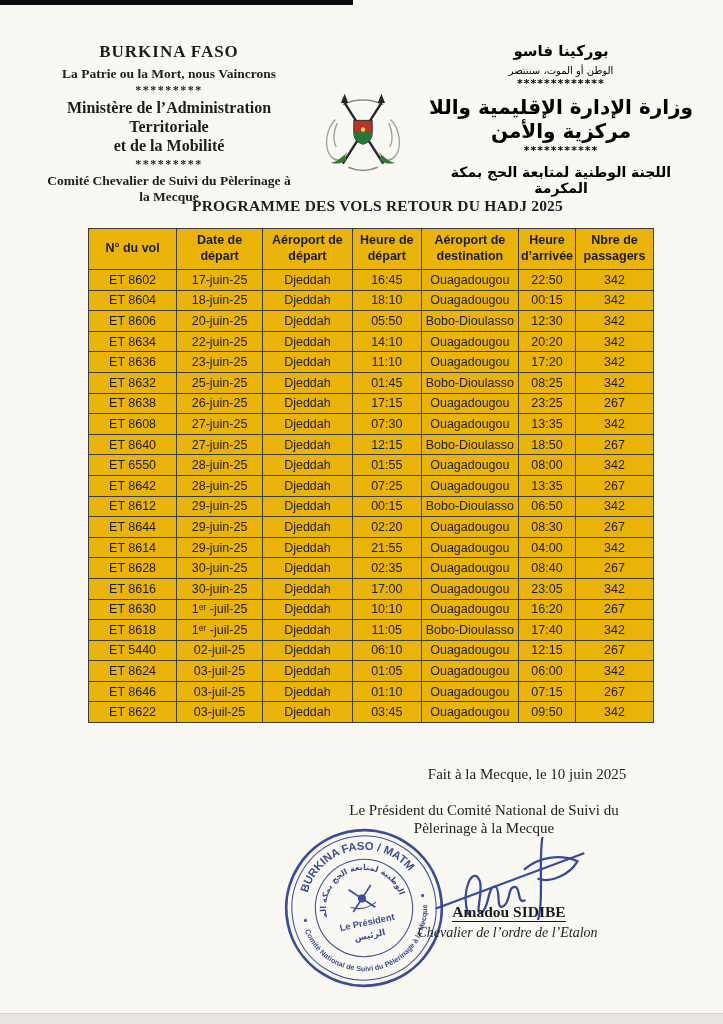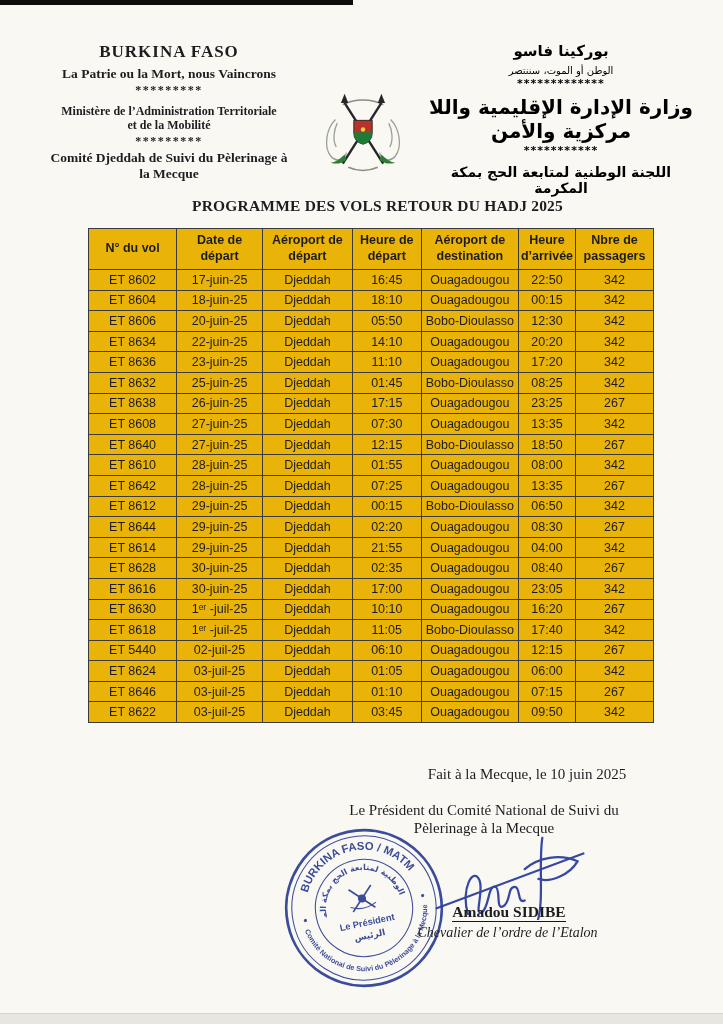--- a/index.html
+++ b/index.html
@@ -15,21 +15,21 @@
   .scan-right-line{position:absolute;top:0;right:11px;width:2px;height:430px;
     background:linear-gradient(#141414,rgba(20,20,20,0));}
   .scan-bottom{position:absolute;bottom:0;left:0;width:100%;height:10px;
     background:#e9e6e1;border-top:1px solid #d8d5cf;}
 
   
   .header-left{position:absolute;left:45px;top:42px;width:248px;text-align:center;font-weight:bold;}
   .hl-country{font-size:17px;letter-spacing:1px;}
   .hl-motto{font-size:13.5px;margin-top:4px;}
   .hl-sep{font-size:12px;letter-spacing:1.5px;line-height:10px;margin-top:3px;}
-  .hl-ministry{font-size:12px;line-height:1.2;margin-top:9px;}
+  .hl-ministry{font-size:16px;line-height:1.2;margin-top:3px;}
   .hl-committee{font-size:13.5px;line-height:1.2;margin-top:4px;}
 
   .emblem{position:absolute;left:317px;top:89px;width:92px;height:94px;}
 
   .header-right{position:absolute;left:424px;top:42px;width:274px;text-align:center;
     direction:rtl;font-family:"DejaVu Sans", sans-serif;color:#000000;}
   .hr-country{font-size:15px;font-weight:bold;}
   .hr-motto{font-size:10px;margin-top:5px;}
   .hr-sep{font-size:11px;letter-spacing:1px;line-height:9px;margin-top:3px;direction:ltr;font-weight:bold;}
   .hr-ministry{font-size:20px;font-weight:bold;margin-top:7px;}
@@ -71,21 +71,21 @@
   <div class="header-left">
     <div class="hl-country">BURKINA FASO</div>
     <div class="hl-motto">La Patrie ou la Mort, nous Vaincrons</div>
     <div class="hl-sep">*********</div>
     <div class="hl-ministry">
       <div>Ministère de l’Administration Territoriale</div>
       <div>et de la Mobilité</div>
     </div>
     <div class="hl-sep">*********</div>
     <div class="hl-committee">
-      <div>Comité Djeddah de Suivi du Pèlerinage à</div>
+      <div>Comité Chevalier de Suivi du Pèlerinage à</div>
       <div>la Mecque</div>
     </div>
   </div>
 
   <div class="emblem">
     <svg viewBox="0 0 100 100" width="92" height="94" aria-hidden="true">
 
       <path d="M20,32 C10,42 7,62 15,72 C21,79 30,76 32,68 M22,36 C18,44 17,55 21,62" stroke="#9aa191" stroke-width="1.4" fill="none"></path>
       <path d="M80,32 C90,42 93,62 85,72 C79,79 70,76 68,68 M78,36 C82,44 83,55 79,62" stroke="#9aa191" stroke-width="1.4" fill="none"></path>
 
@@ -215,21 +215,21 @@
         <tr>
       <td>ET 8640</td>
       <td>27-juin-25</td>
       <td>Djeddah</td>
       <td>12:15</td>
       <td>Bobo-Dioulasso</td>
       <td>18:50</td>
       <td>267</td>
     </tr>
         <tr>
-      <td>ET 8610</td>
+      <td>ET 6550</td>
       <td>28-juin-25</td>
       <td>Djeddah</td>
       <td>01:55</td>
       <td>Ouagadougou</td>
       <td>08:00</td>
       <td>342</td>
     </tr>
         <tr>
       <td>ET 8642</td>
       <td>28-juin-25</td>

